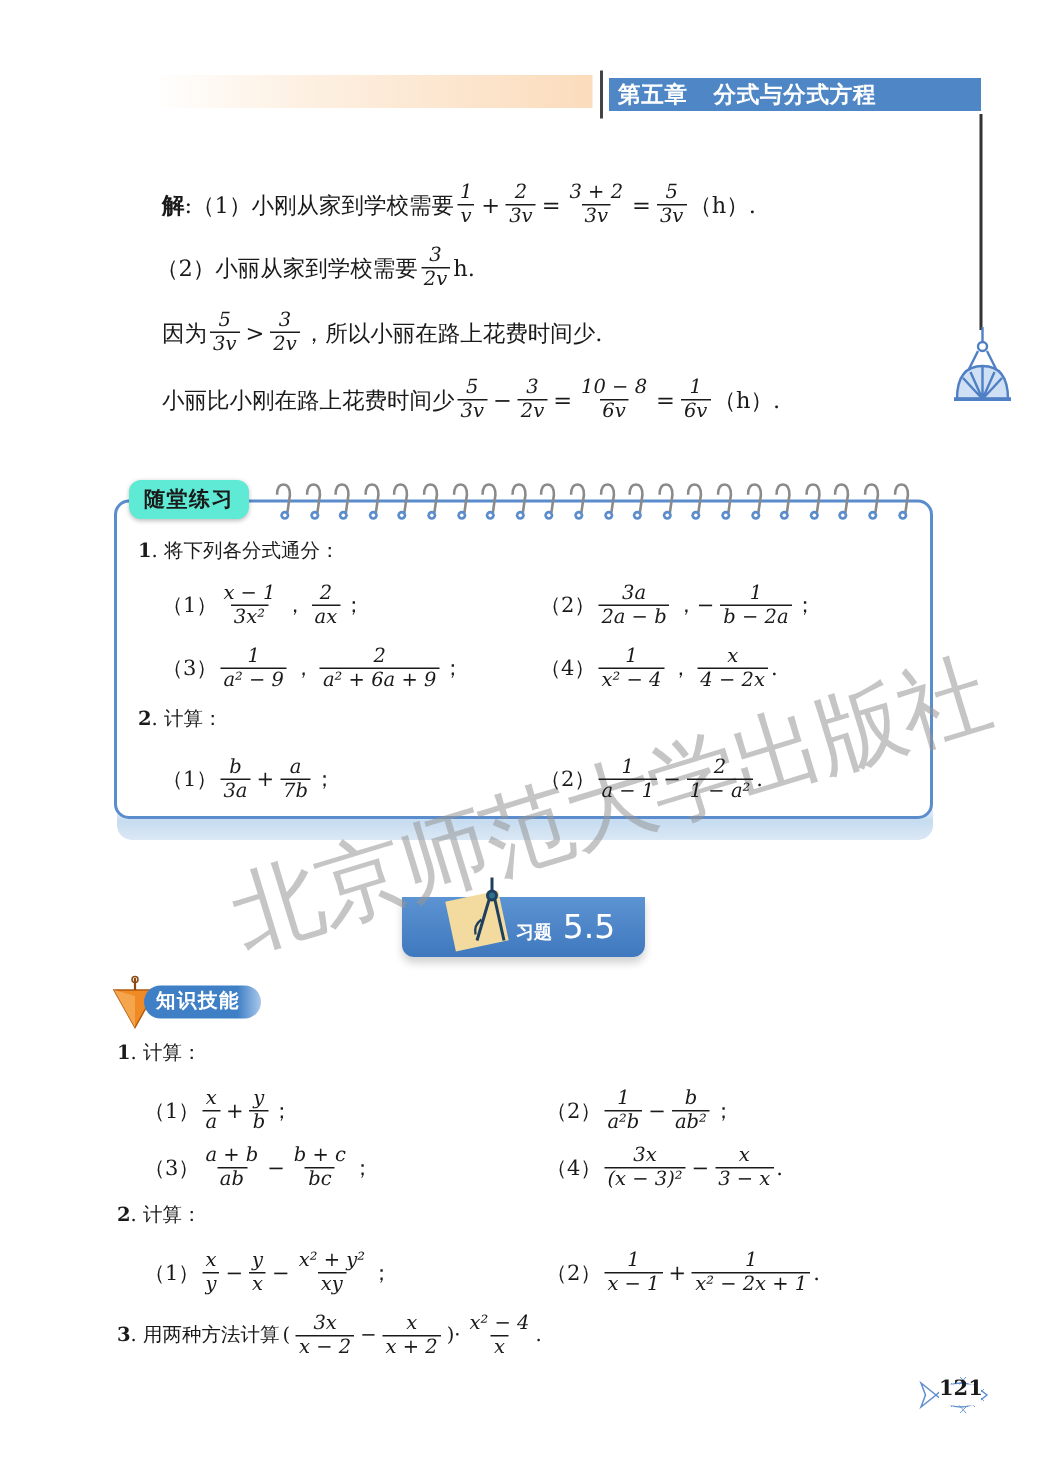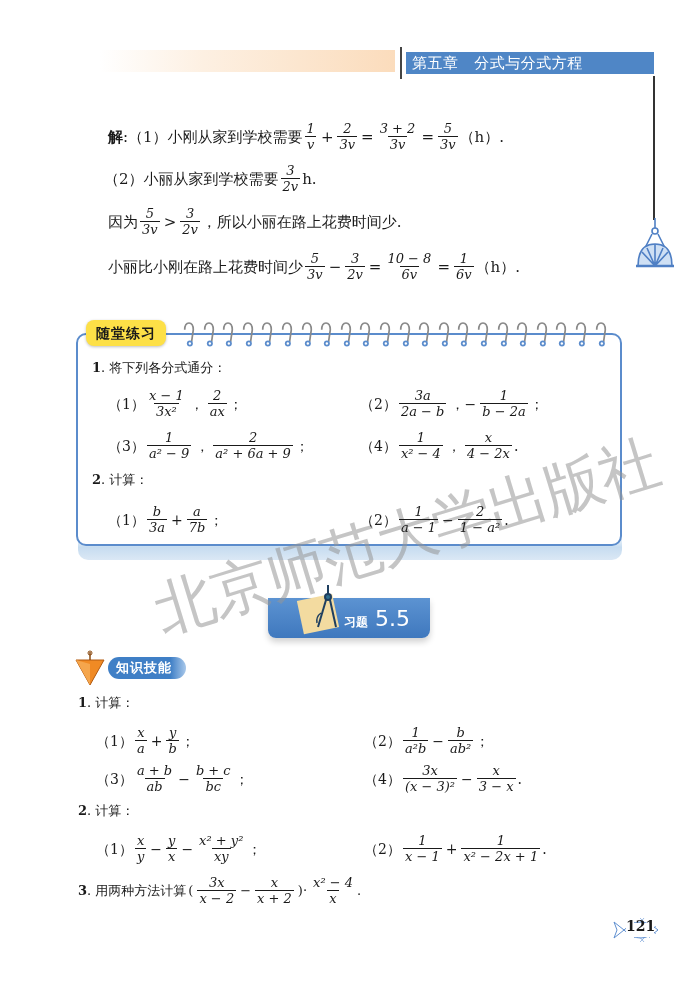--- a/index.html
+++ b/index.html
@@ -4,49 +4,49 @@
 <style>
   html, body { margin:0; padding:0; }
   body { width:699px; height:986px; background:#fff; position:relative; overflow:hidden;
          font-family:"DejaVu Serif","Liberation Serif",serif; color:#1a1a1a; }
   .abs { position:absolute; }
   
   .hdr-grad { left:100px; top:50px; width:295px; height:22px;
     background:linear-gradient(90deg, rgba(255,255,255,0) 0%, #fdf0e2 35%, #fbdcbc 100%); }
   .hdr-vline { left:400px; top:47px; width:2px; height:32px; background:#444; }
   .hdr-box { left:406px; top:52px; width:248px; height:22px; background:#4f86c6; color:#fff;
-    font-family:"DejaVu Sans","Liberation Sans",sans-serif; font-weight:normal; font-size:15px;
+    font-family:"DejaVu Sans","Liberation Sans",sans-serif; font-weight:bold; font-size:15px;
     line-height:22px; padding-left:6px; box-sizing:border-box; letter-spacing:0.5px; white-space:pre; }
   .side-vline { left:653px; top:76px; width:1.5px; height:144px; background:#333; }
   .text-line { font-size:15px; line-height:22px; white-space:nowrap; display:flex; align-items:center; }
   .frac { display:inline-flex; flex-direction:column; align-items:center; vertical-align:middle;
           margin:0 2px; font-size:13px; line-height:15px; }
   .frac .num { padding:0 2px; }
   .frac .den { border-top:1px solid #1a1a1a; padding:0 2px; }
   .it { font-style:italic; }
   .op { margin:0 2px; }
   .b { font-weight:bold; }
   
   .nb-shadow { left:78px; top:348px; width:544px; height:212px; border-radius:10px;
      background:linear-gradient(180deg,#fff 0%, #fff 88%, #c6dcf0 94%, #dbe8f5 100%); }
   .nb { left:76px; top:333px; width:546px; height:213px; border:2px solid #5b8ccc; border-radius:10px;
         box-sizing:border-box; background:#fff; }
-  .nb-tag { left:86px; top:320px; width:80px; height:26px; background:#fde047; border-radius:8px;
+  .nb-tag { left:86px; top:320px; width:80px; height:26px; background:#5eead4; border-radius:8px;
         box-shadow:0 1px 3px rgba(0,0,0,0.25); font-family:"DejaVu Sans","Liberation Sans",sans-serif;
         font-weight:bold; font-size:14px; line-height:26px; text-align:center; letter-spacing:1px; }
   .ring { position:absolute; top:320px; width:12px; height:30px; }
   .watermark { left:145px; top:400px; font-family:"DejaVu Serif","Liberation Serif",serif;
      font-size:60px; color:rgba(150,150,150,0.55); transform:rotate(-17deg); transform-origin:left top;
      white-space:nowrap; letter-spacing:-2px; pointer-events:none; top:575px; }
   .ex-badge { left:268px; top:598px; width:162px; height:40px; border-radius:0 0 8px 8px;
      background:linear-gradient(180deg,#5c93d2,#3f78be); box-shadow:0 4px 6px rgba(0,0,0,0.18); }
   .ex-note { left:300px; top:597px; width:36px; height:34px; background:#f3dba0; transform:rotate(-12deg); }
   .ex-label { left:344px; top:606px; color:#fff; font-family:"DejaVu Sans","Liberation Sans",sans-serif;
      white-space:nowrap; }
-  .skill-pill { left:108px; top:657px; width:78px; height:22px; border-radius:11px;
+  .skill-pill { left:96px; top:657px; width:78px; height:22px; border-radius:11px;
      background:linear-gradient(90deg,#3f7fc6 0%,#3f7fc6 80%,#a9c8ea 100%); color:#fff;
      font-family:"DejaVu Sans","Liberation Sans",sans-serif; font-weight:bold; font-size:13px;
      line-height:22px; padding-left:8px; box-sizing:border-box; letter-spacing:1px; }
   .page-num { left:612px; top:912px; width:50px; height:36px; }
 </style>
 </head>
 <body>
 
 <div class="abs hdr-grad"></div>
 <div class="abs hdr-vline"></div>

